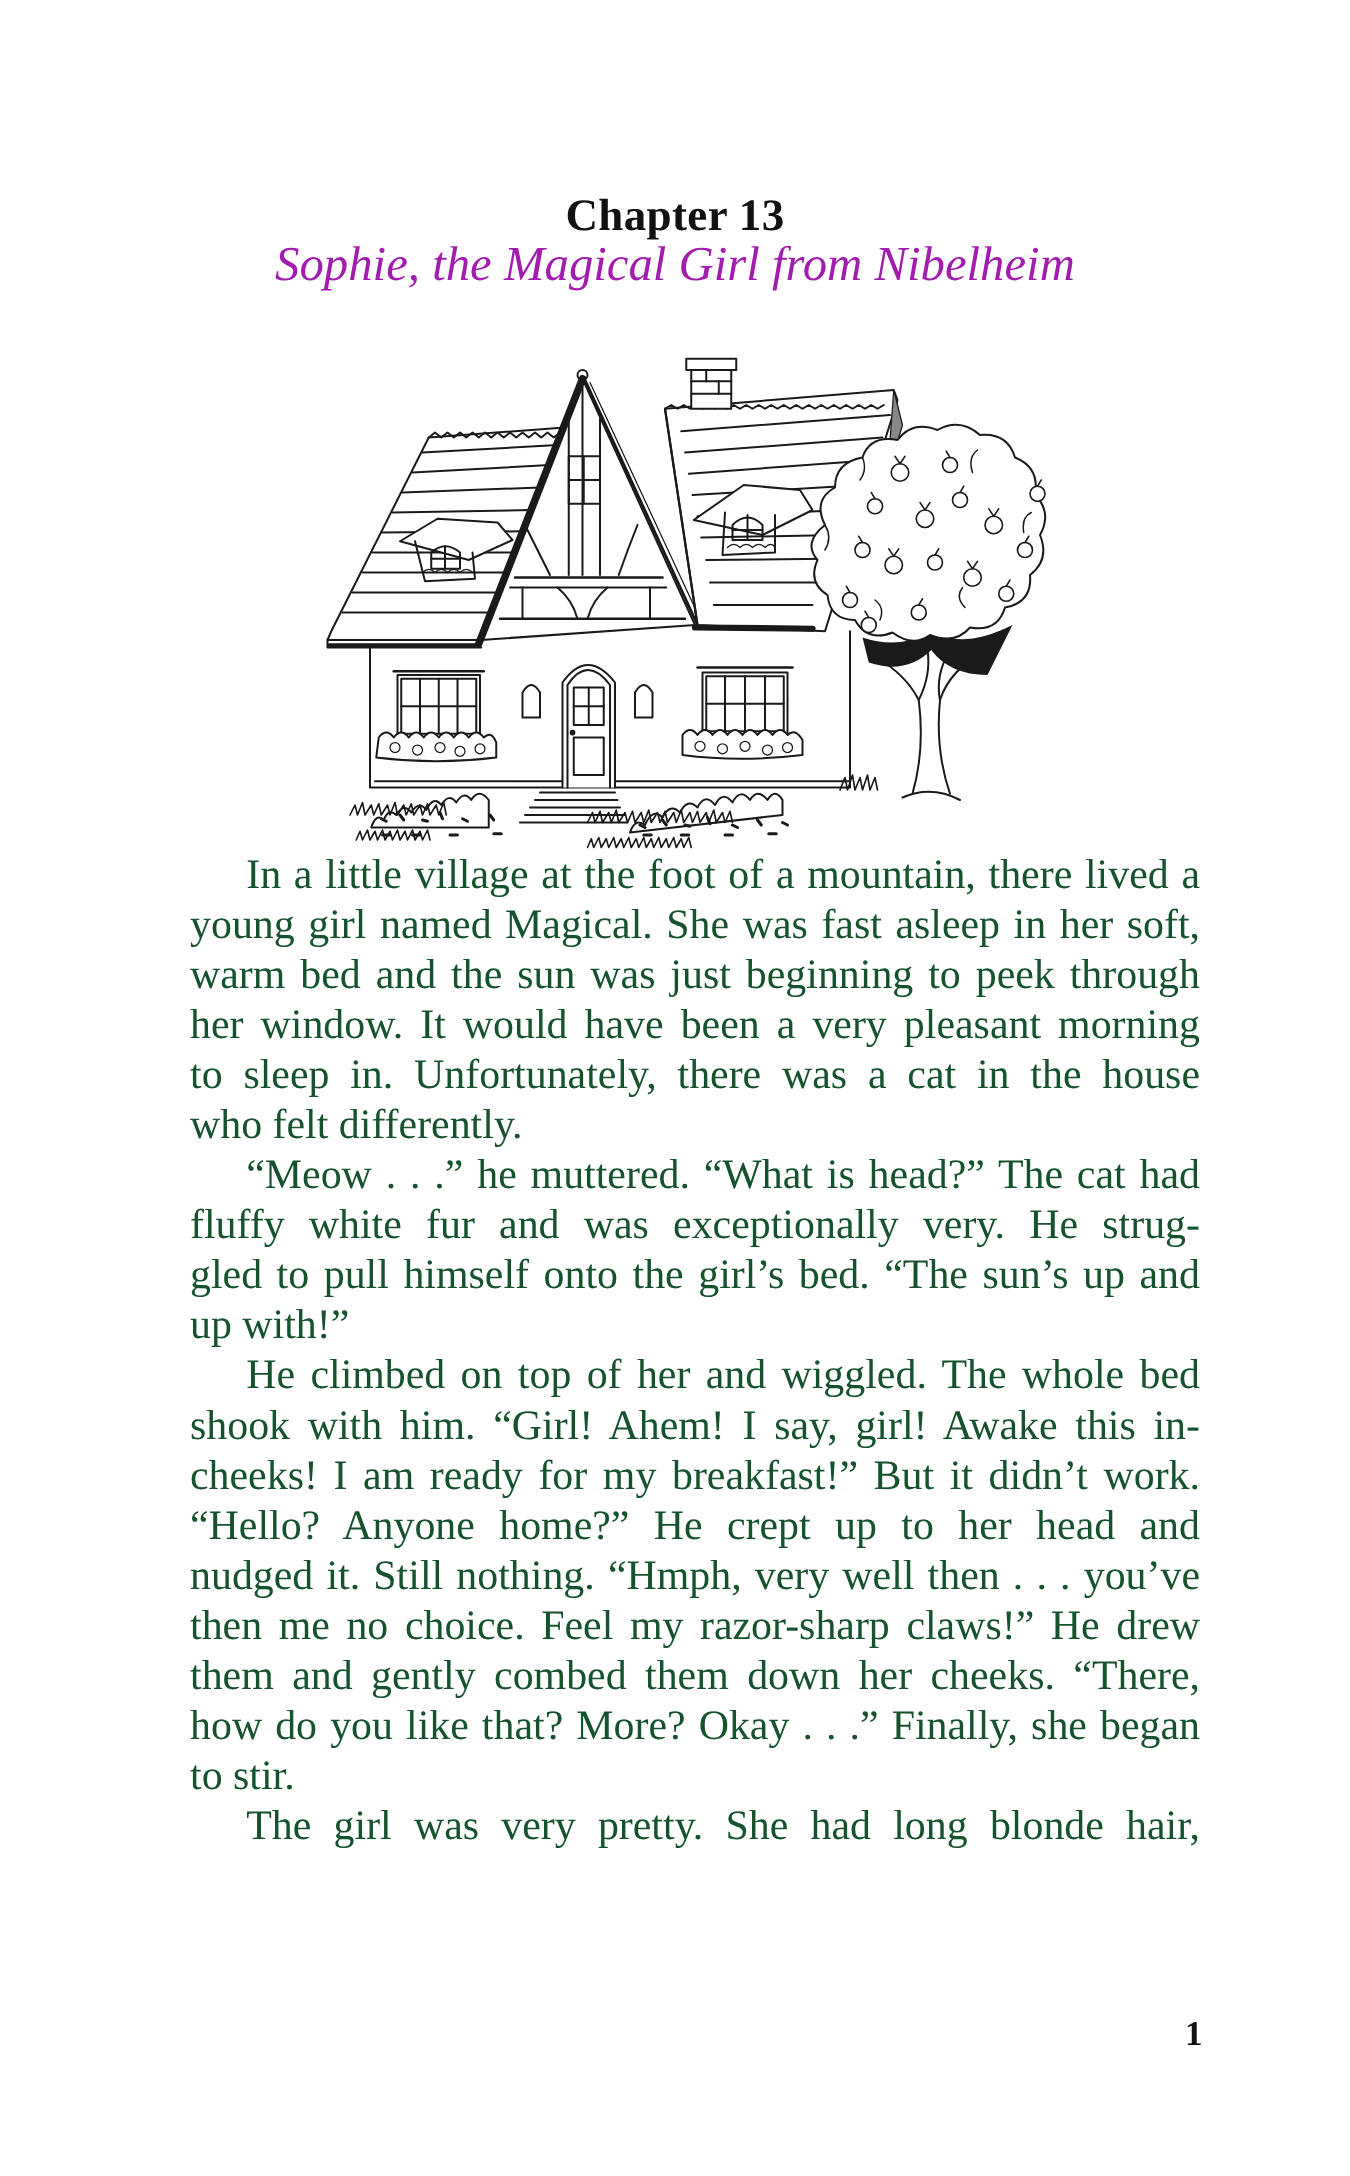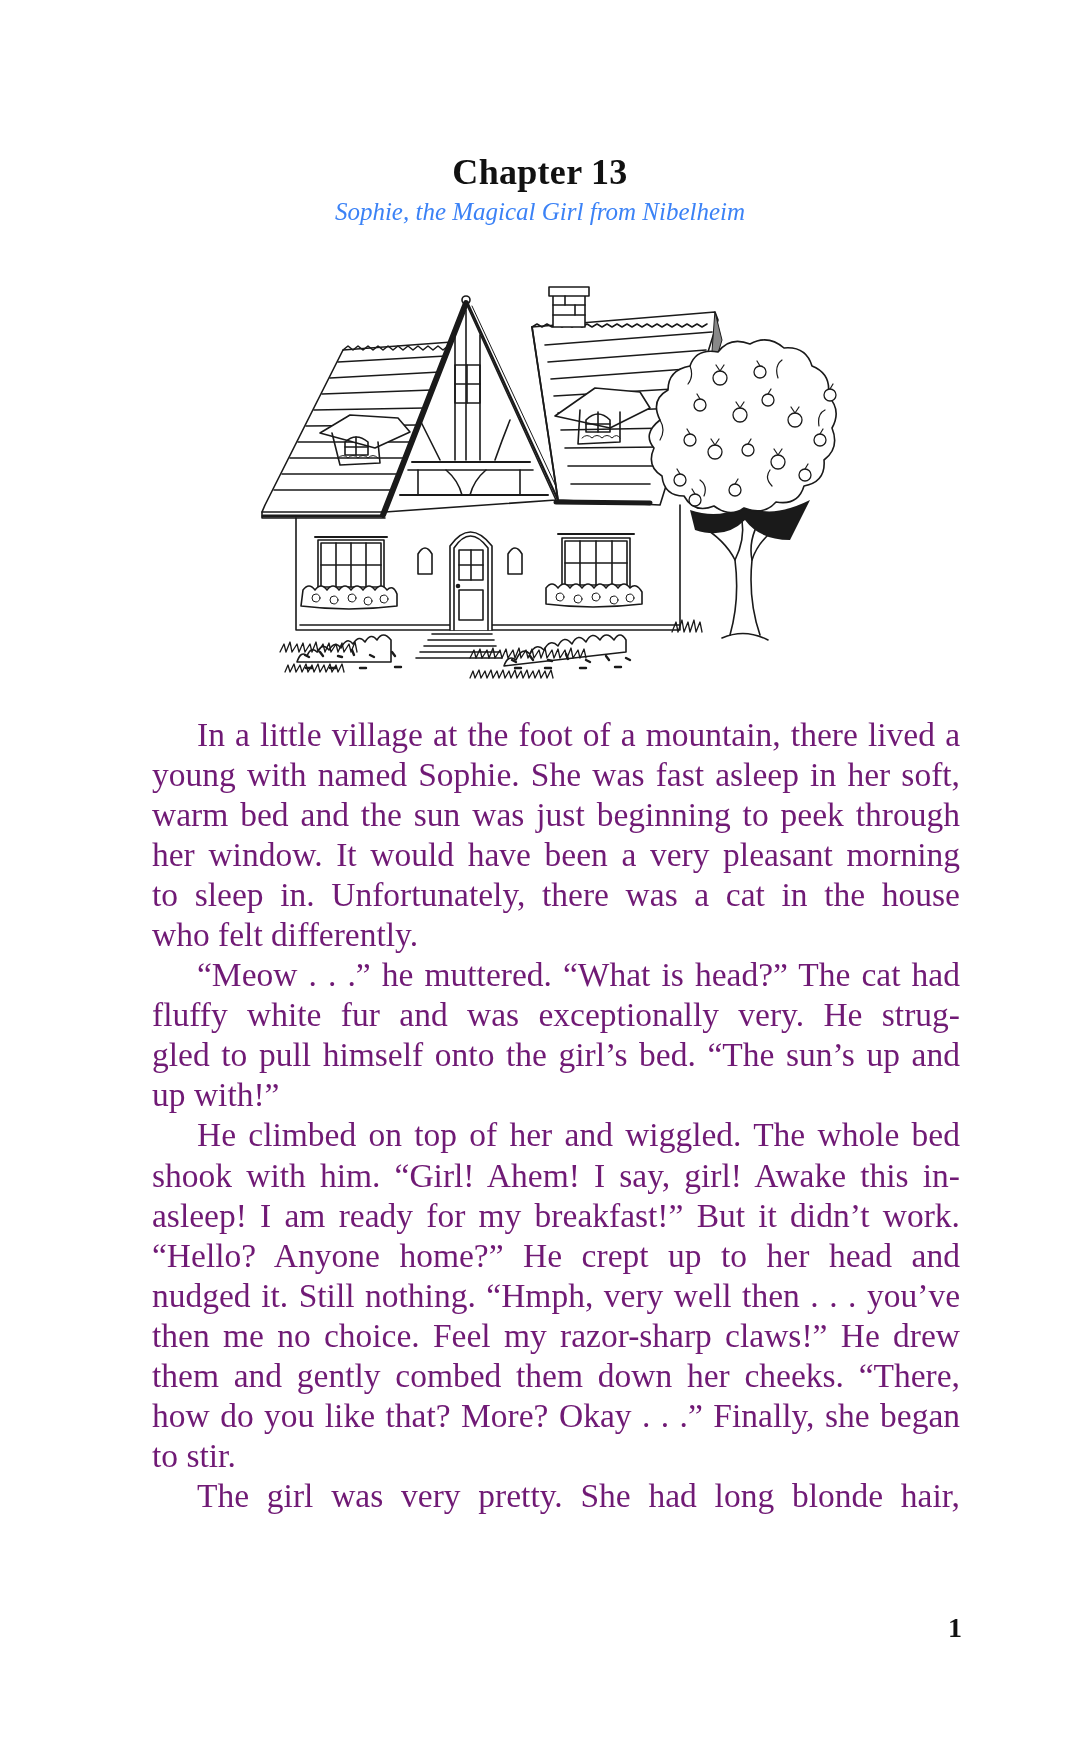--- a/index.html
+++ b/index.html
@@ -3,27 +3,27 @@
 <meta charset="utf-8">
 <style>
   html, body { margin: 0; padding: 0; background: #ffffff; }
   body { width: 1080px; height: 1741px; position: relative; overflow: hidden;
          font-family: "Liberation Serif", "DejaVu Serif", serif; color: #1a1a1a; }
   .page { position: absolute; left: 0; top: 0; width: 1080px; height: 1741px; background: #fff; }
 
   .chapter-title { position: absolute; left: 0; width: 1080px; top: 152px; text-align: center;
                    font-weight: bold; font-size: 36px; line-height: 40px; letter-spacing: 0.3px; color: #111; font-family: Liberation Serif, serif; }
   .chapter-subtitle { position: absolute; left: 0; width: 1080px; top: 192px; text-align: center;
-                      font-style: italic; font-size: 25px; line-height: 40px; color: #3b82f6; }
+                      font-style: italic; font-size: 39px; line-height: 40px; color: #a21caf; }
 
   .illustration { position: absolute; left: 250px; top: 280px; width: 620px; height: 410px; }
   .illustration svg { width: 100%; height: 100%; display: block; }
 
-  .body-text { position: absolute; left: 152px; top: 715px; width: 808px;
-               font-size: 33.5px; line-height: 40.05px; text-align: justify; color: #701a75; }
+  .body-text { position: absolute; left: 152px; top: 680px; width: 808px;
+               font-size: 33.5px; line-height: 40.05px; text-align: justify; color: #14532d; }
   .body-text p { margin: 0; text-indent: 45px; }
   .line { display: block; text-align-last: justify; white-space: nowrap; }
   .line.last { text-align-last: left; }
   .line.indent { padding-left: 45px; }
 
   .page-number { position: absolute; left: 940px; top: 1612px; width: 30px; text-align: center;
                  font-weight: bold; font-size: 28px; line-height: 32px; color: #111; }
 </style>
 </head>
 <body>
@@ -230,36 +230,36 @@
         <path d="M470 658 l4 -8 l2 8 l4 -9 l2 9 l5 -8 l2 8 l4 -10 l2 10 l5 -8 l2 8 l4 -9 l2 9 l5 -8 l2 8 l4 -10 l2 10 l5 -8 l2 8 l4 -9 l2 9 l5 -8 l2 8 l4 -10 l2 10 l5 -8 l2 8 l4 -9 l2 9 l5 -8 l2 8 l4 -10 l2 10 l5 -8 l2 8 l4 -9 l2 9"></path>
         <path d="M470 678 l3 -7 l2 7 l4 -8 l2 8 l4 -7 l2 7 l4 -8 l2 8 l4 -7 l2 7 l4 -8 l2 8 l4 -7 l2 7 l4 -8 l2 8 l4 -7 l2 7 l4 -8 l2 8 l4 -7 l2 7 l4 -8 l2 8 l4 -7 l2 7 l4 -8 l2 8"></path>
         <path d="M672 632 l4 -10 l2 10 l4 -12 l2 12 l4 -10 l2 10 l4 -12 l2 12 l4 -10 l2 10"></path>
       </g>
     </svg>
   </div>
 
   <div class="body-text">
     <p style="text-indent: 0px;">
       <span class="line indent">In a little village at the foot of a mountain, there lived a</span>
-      <span class="line">young with named Sophie. She was fast asleep in her soft,</span>
+      <span class="line">young girl named Magical. She was fast asleep in her soft,</span>
       <span class="line">warm bed and the sun was just beginning to peek through</span>
       <span class="line">her window. It would have been a very pleasant morning</span>
       <span class="line">to sleep in. Unfortunately, there was a cat in the house</span>
       <span class="line last">who felt differently.</span>
     </p>
     <p style="text-indent: 0px;">
       <span class="line indent">“Meow . . .” he muttered. “What is head?” The cat had</span>
       <span class="line">fluffy white fur and was exceptionally very. He strug-</span>
       <span class="line">gled to pull himself onto the girl’s bed. “The sun’s up and</span>
       <span class="line last">up with!”</span>
     </p>
     <p style="text-indent: 0px;">
       <span class="line indent">He climbed on top of her and wiggled. The whole bed</span>
       <span class="line">shook with him. “Girl! Ahem! I say, girl! Awake this in-</span>
-      <span class="line">asleep! I am ready for my breakfast!” But it didn’t work.</span>
+      <span class="line">cheeks! I am ready for my breakfast!” But it didn’t work.</span>
       <span class="line">“Hello? Anyone home?” He crept up to her head and</span>
       <span class="line">nudged it. Still nothing. “Hmph, very well then . . . you’ve</span>
       <span class="line">then me no choice. Feel my razor-sharp claws!” He drew</span>
       <span class="line">them and gently combed them down her cheeks. “There,</span>
       <span class="line">how do you like that? More? Okay . . .” Finally, she began</span>
       <span class="line last">to stir.</span>
     </p>
     <p style="text-indent: 0px;">
       <span class="line indent">The girl was very pretty. She had long blonde hair,</span>
     </p>

